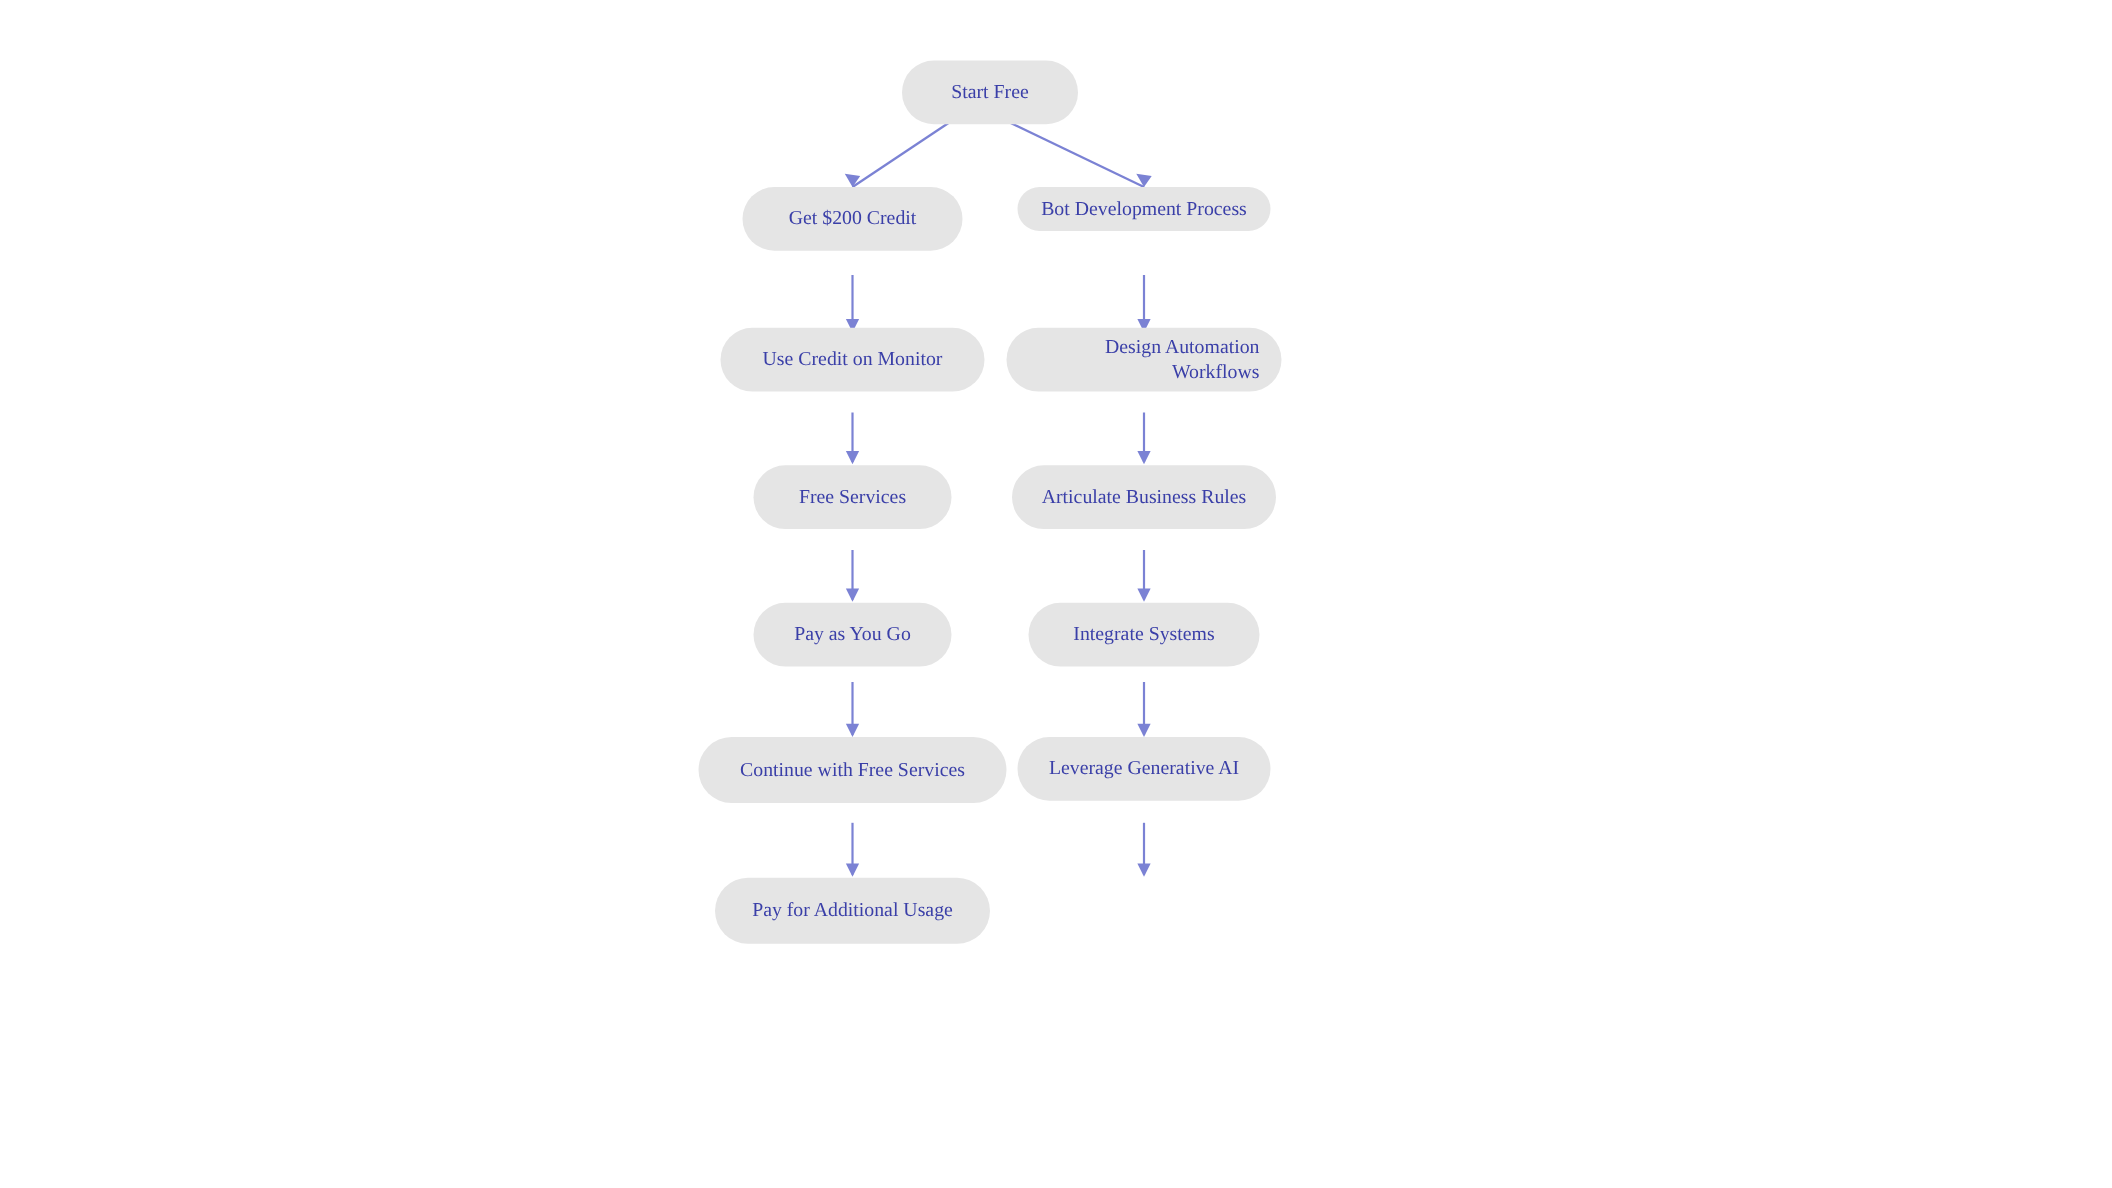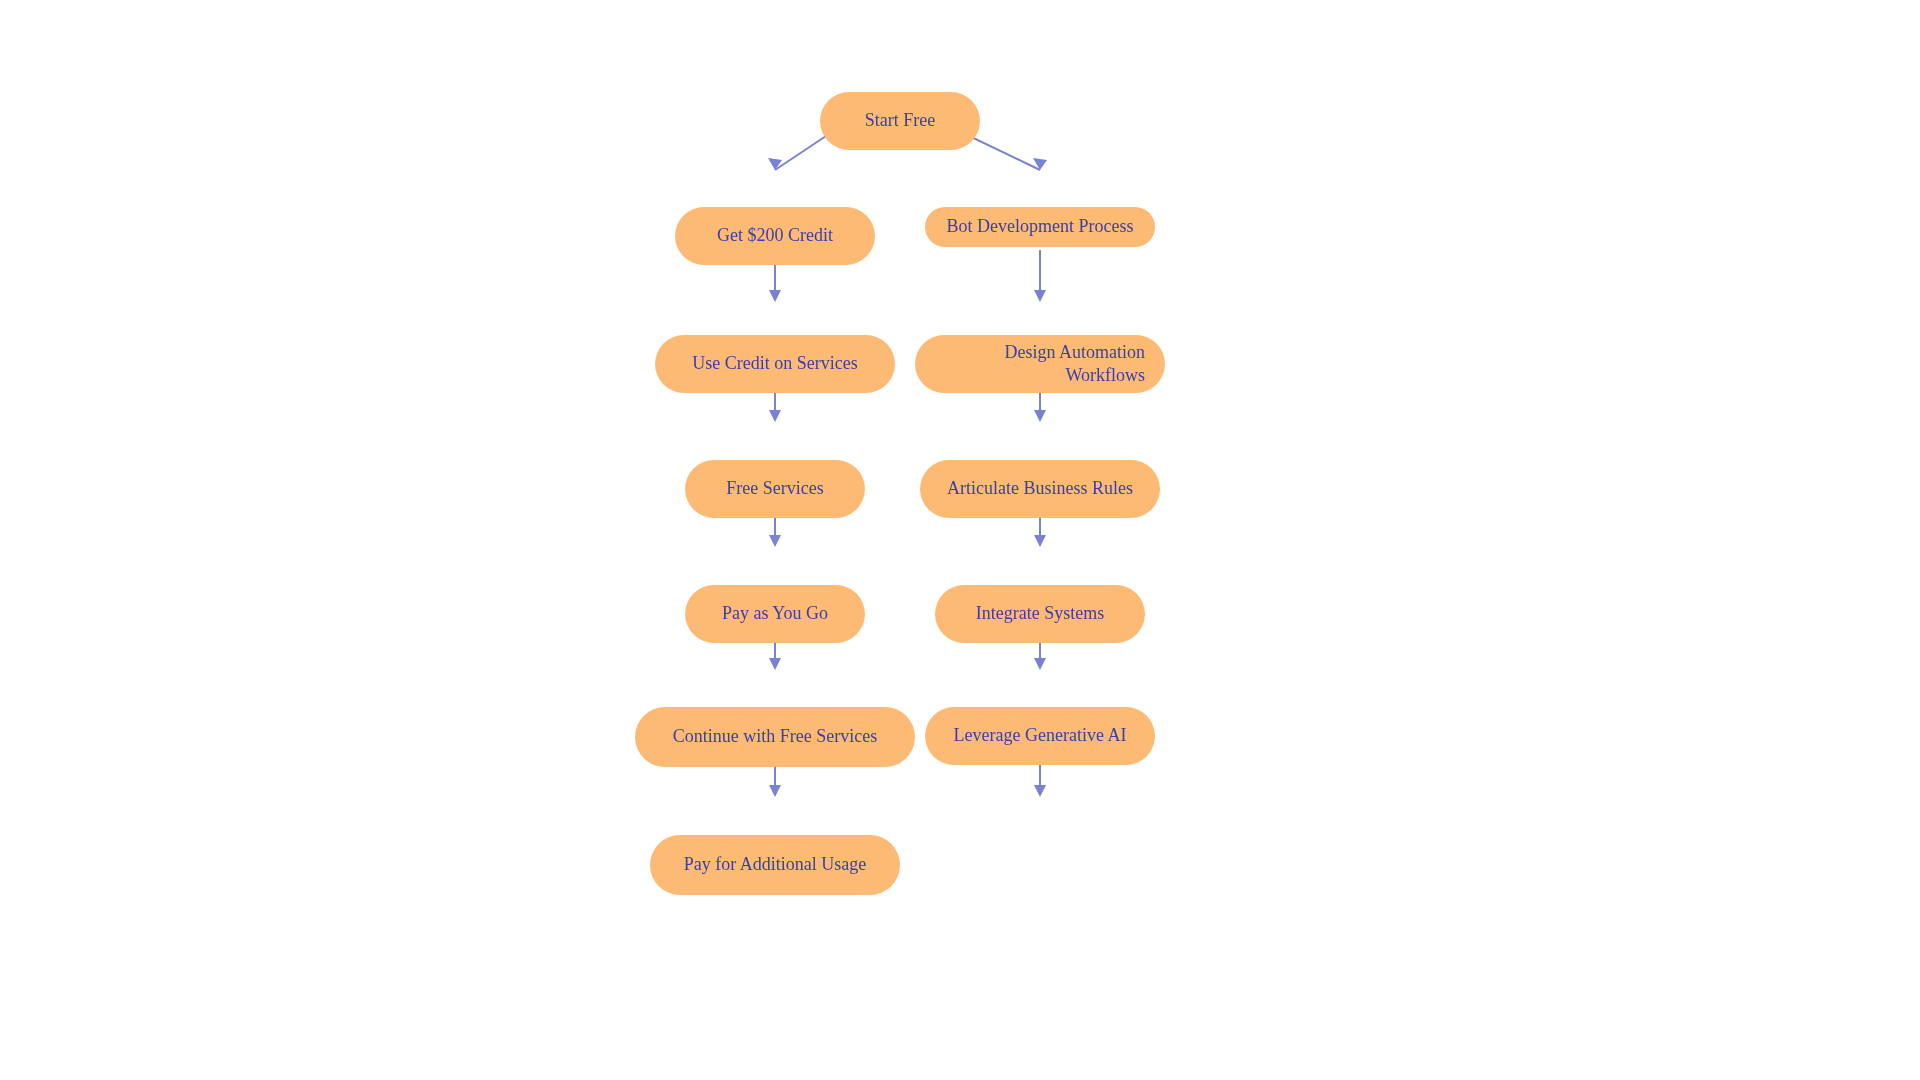--- a/index.html
+++ b/index.html
@@ -13,32 +13,31 @@
       align-items: center;
       justify-content: center;
     }
     .diagram {
       position: relative;
       width: 700px;
       height: 980px;
     }
     .node {
       position: absolute;
-      background: #fdba74;
+      background: #e5e5e5;
       border-radius: 40px;
       display: flex;
       align-items: center;
       justify-content: center;
       text-align: center;
       color: #3a3fa8;
       font-size: 18px;
       font-weight: 500;
       padding: 12px 20px;
       line-height: 1.3;
-      margin-top: 37px;
     }
     svg.arrows {
       position: absolute;
       top: 0; left: 0;
       width: 100%;
       height: 100%;
       pointer-events: none;
     }
     svg.arrows line, svg.arrows path {
       stroke: #7b82d4;
@@ -90,21 +89,21 @@
     <polygon points="430,620 424,608 436,608"></polygon>
 
     <line x1="430" y1="698" x2="430" y2="745"></line>
     <polygon points="430,747 424,735 436,735"></polygon>
   </svg>
 
   <div class="node" style="left: 210px; top: 5px; width: 160px; height: 58px;">Start Free</div>
 
   <div class="node" style="left: 65px; top: 120px; width: 200px; height: 58px;">Get $200 Credit</div>
 
-  <div class="node" style="left: 45px; top: 248px; width: 240px; height: 58px;">Use Credit on Services</div>
+  <div class="node" style="left: 45px; top: 248px; width: 240px; height: 58px;">Use Credit on Monitor</div>
 
   <div class="node" style="left: 75px; top: 373px; width: 180px; height: 58px;">Free Services</div>
 
   <div class="node" style="left: 25px; top: 620px; width: 280px; height: 60px;">Continue with Free Services</div>
 
   <div class="node" style="left: 75px; top: 498px; width: 180px; height: 58px;">Pay as You Go</div>
 
   <div class="node" style="left: 40px; top: 748px; width: 250px; height: 60px;">Pay for Additional Usage</div>
 
   <div class="node" style="left: 315px; top: 120px; width: 230px; height: 40px;">Bot Development Process</div>

